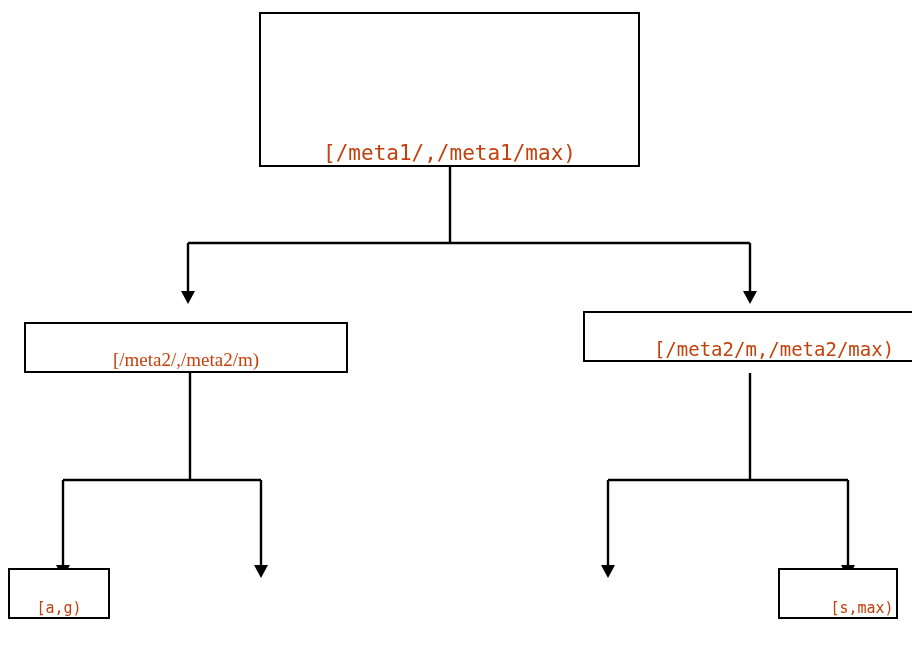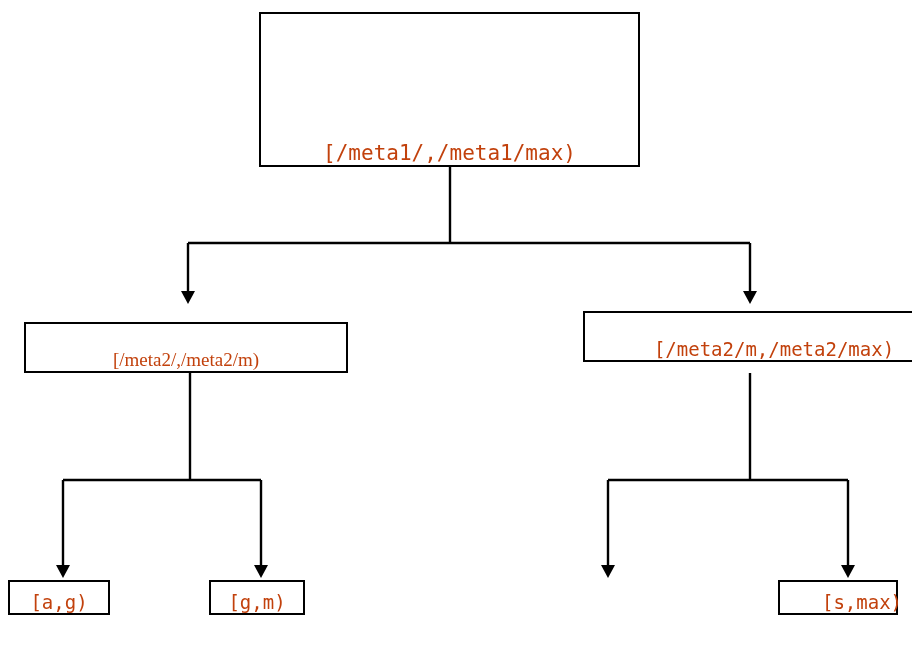--- a/index.html
+++ b/index.html
@@ -46,23 +46,23 @@
     font-family: Liberation Serif, serif;
   }
   .node-mid-right {
     left: 583px;
     top: 311px;
     width: 382px;
     height: 51px;
     font-size: 19px;
   }
   .node-leaf {
-    top: 580px;
-    height: 35px;
-    font-size: 19px;
+    top: 568px;
+    height: 51px;
+    font-size: 15px;
   }
   .leaf-1 { left: 8px;   width: 102px; }
   .leaf-2 { left: 209px; width: 96px;  }
   .leaf-3 { left: 553px; width: 102px; }
   .leaf-4 { left: 778px; width: 120px; padding-left: 48px; }
 
   .edges {
     position: absolute;
     left: 0;
     top: 0;
@@ -120,22 +120,19 @@
   </div>
 
   <div class="node node-mid-right">
     <span>[/meta2/m,/meta2/max)</span>
   </div>
 
   <div class="node node-leaf leaf-1">
     <span>[a,g)</span>
   </div>
 
-  <div class="node node-leaf leaf-2">
-    <span>[g,m)</span>
-  </div>
 
 
   <div class="node node-leaf leaf-4">
     <span>[s,max)</span>
   </div>
 
 </div>
 
 </body></html>

